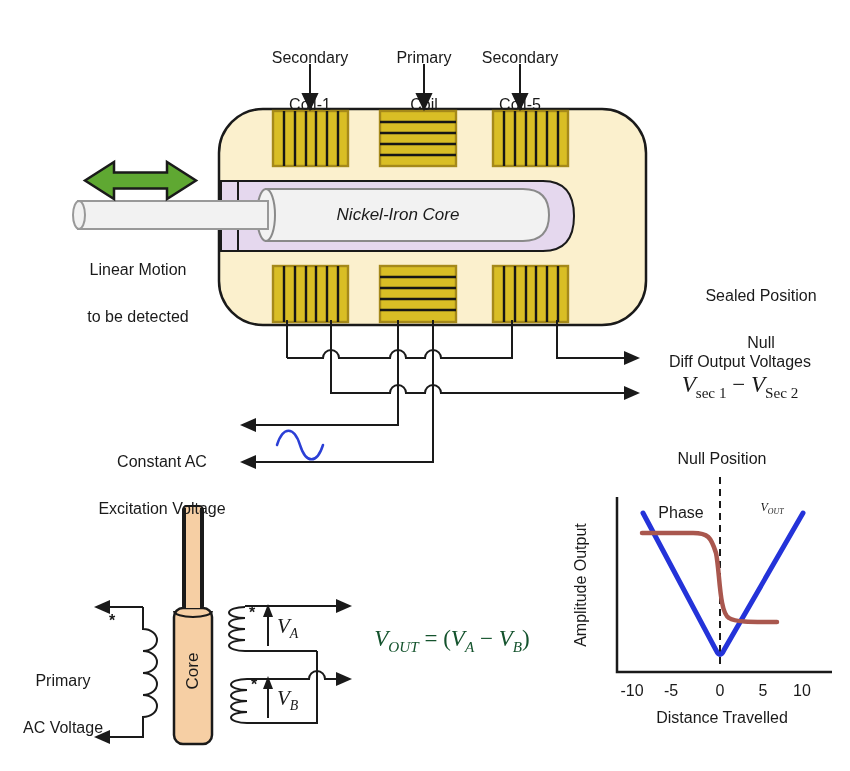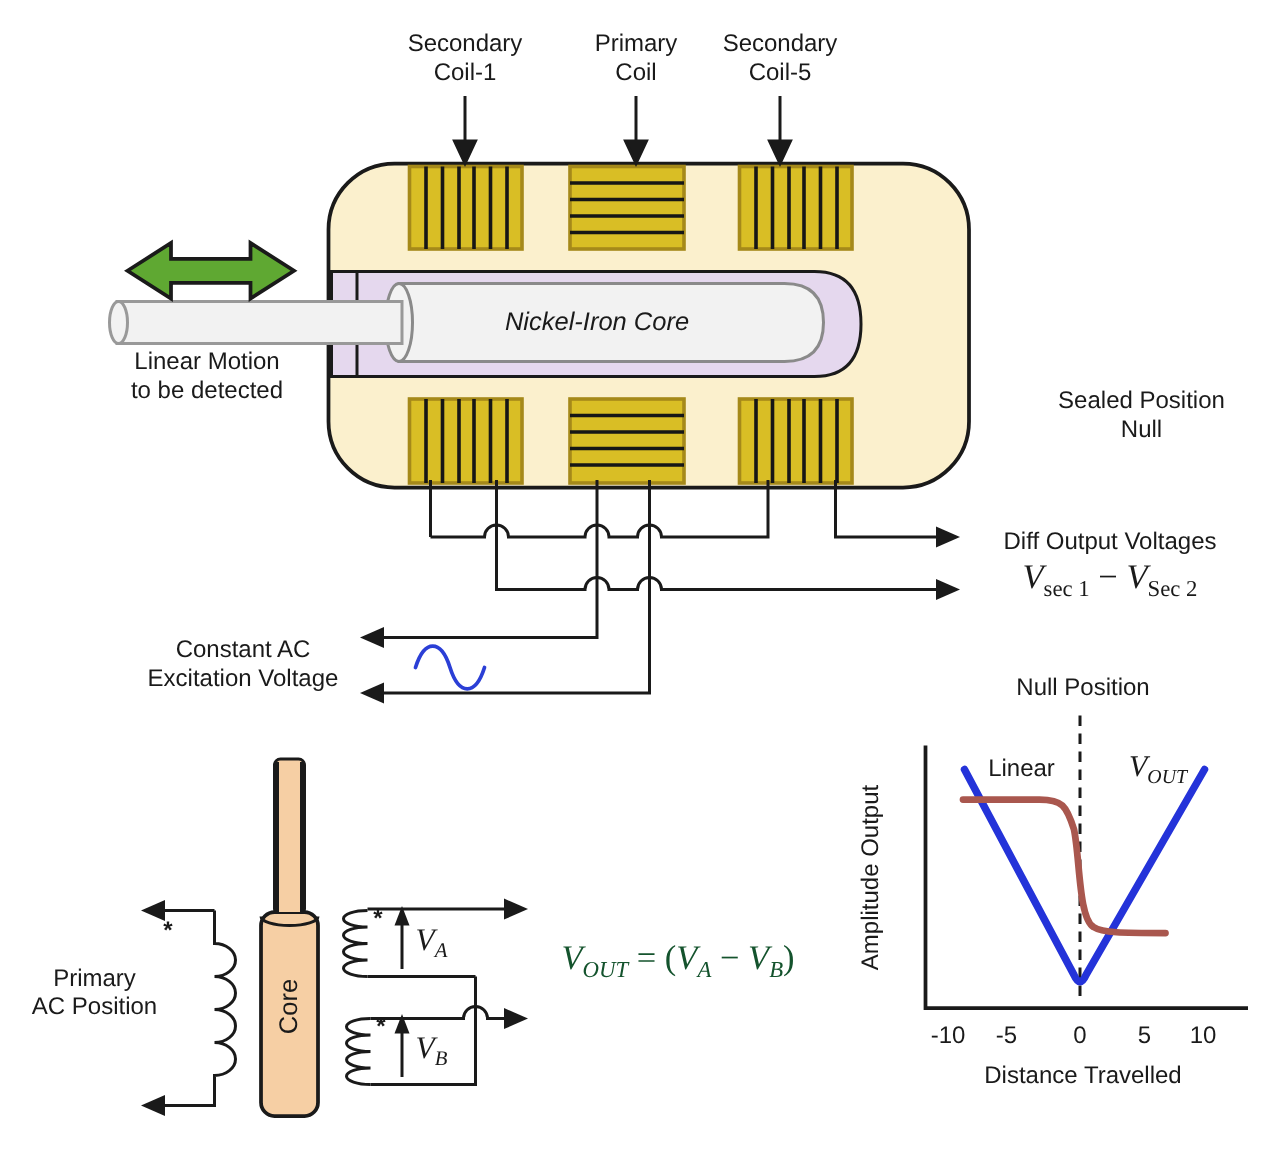--- a/index.html
+++ b/index.html
@@ -1,30 +1,30 @@
 <!DOCTYPE html>
 <html><head>
 <meta charset="utf-8">
 <style>
   html,body{margin:0;padding:0;background:#fff;}
   .canvas{position:relative;width:850px;height:771px;background:#ffffff;
           font-family:"Liberation Sans",sans-serif;overflow:hidden;}
   svg.layer{position:absolute;left:0;top:0;}
   .lbl{position:absolute;transform:translateX(-50%);text-align:center;
        font-size:16px;line-height:19px;color:#1a1a1a;white-space:nowrap;}
-  .lbl span{display:block;}
+  .lbl span{display:block;margin-top:28px;}
   .math{position:absolute;transform:translateX(-50%);font-family:"Liberation Serif",serif;
         font-style:italic;color:#1a1a1a;white-space:nowrap;}
   .math.noc{transform:none;}
   .math sub{font-size:0.66em;}
   .up{font-style:normal;}
   .formula{color:#14532d;font-size:23px;}
   .vsec{font-size:23px;text-align:right;}
   .vab{font-size:21px;}
-  .vgr{font-size:20px;text-align:center;}
+  .vgr{font-size:12px;text-align:center;}
   .star{position:absolute;transform:translateX(-50%);font-size:16px;font-weight:bold;color:#1a1a1a;}
   .ylab{position:absolute;left:511px;top:576px;width:140px;text-align:center;
         font-size:16px;color:#1a1a1a;transform:rotate(-90deg);transform-origin:center;}
   .corelbl{position:absolute;left:123px;top:661px;width:140px;text-align:center;
         font-size:17px;color:#1a1a1a;transform:rotate(-90deg);transform-origin:center;}
   .nicore{font-size:17px;font-style:italic;}
 </style>
 </head>
 <body>
 
@@ -169,42 +169,42 @@
     <i>V</i><sub class="up">sec 1</sub><span class="up"> − </span><i>V</i><sub class="up">Sec 2</sub>
   </div>
 
   <div class="lbl" style="left:162px;top:424px">
     <span>Constant AC</span>
     <span>Excitation Voltage</span>
   </div>
 
   <div class="lbl" style="left:63px;top:643px">
     <span>Primary</span>
-    <span>AC Position</span>
+    <span>AC Voltage</span>
   </div>
 
   <div class="corelbl">Core</div>
 
   <div class="star" style="left:112px;top:612px">*</div>
   <div class="star" style="left:252px;top:604px">*</div>
   <div class="star" style="left:254px;top:676px">*</div>
 
   <div class="math vab noc" style="left:277px;top:614px">
     <i>V</i><sub>A</sub>
   </div>
   <div class="math vab noc" style="left:277px;top:686px">
     <i>V</i><sub>B</sub>
   </div>
 
   <div class="math formula" style="left:452px;top:626px">
     <i>V</i><sub>OUT</sub><span class="up"> = (</span><i>V</i><sub>A</sub><span class="up"> − </span><i>V</i><sub>B</sub><span class="up">)</span>
   </div>
 
   <div class="lbl" style="left:722px;top:449px">Null Position</div>
-  <div class="lbl" style="left:681px;top:503px">Linear</div>
+  <div class="lbl" style="left:681px;top:503px">Phase</div>
   <div class="math vgr" style="left:772px;top:500px">
     <i>V</i><sub>OUT</sub>
   </div>
   <div class="ylab">Amplitude Output</div>
   <div class="lbl" style="left:632px;top:681px">-10</div>
   <div class="lbl" style="left:671px;top:681px">-5</div>
   <div class="lbl" style="left:720px;top:681px">0</div>
   <div class="lbl" style="left:763px;top:681px">5</div>
   <div class="lbl" style="left:802px;top:681px">10</div>
   <div class="lbl" style="left:722px;top:708px">Distance Travelled</div>

